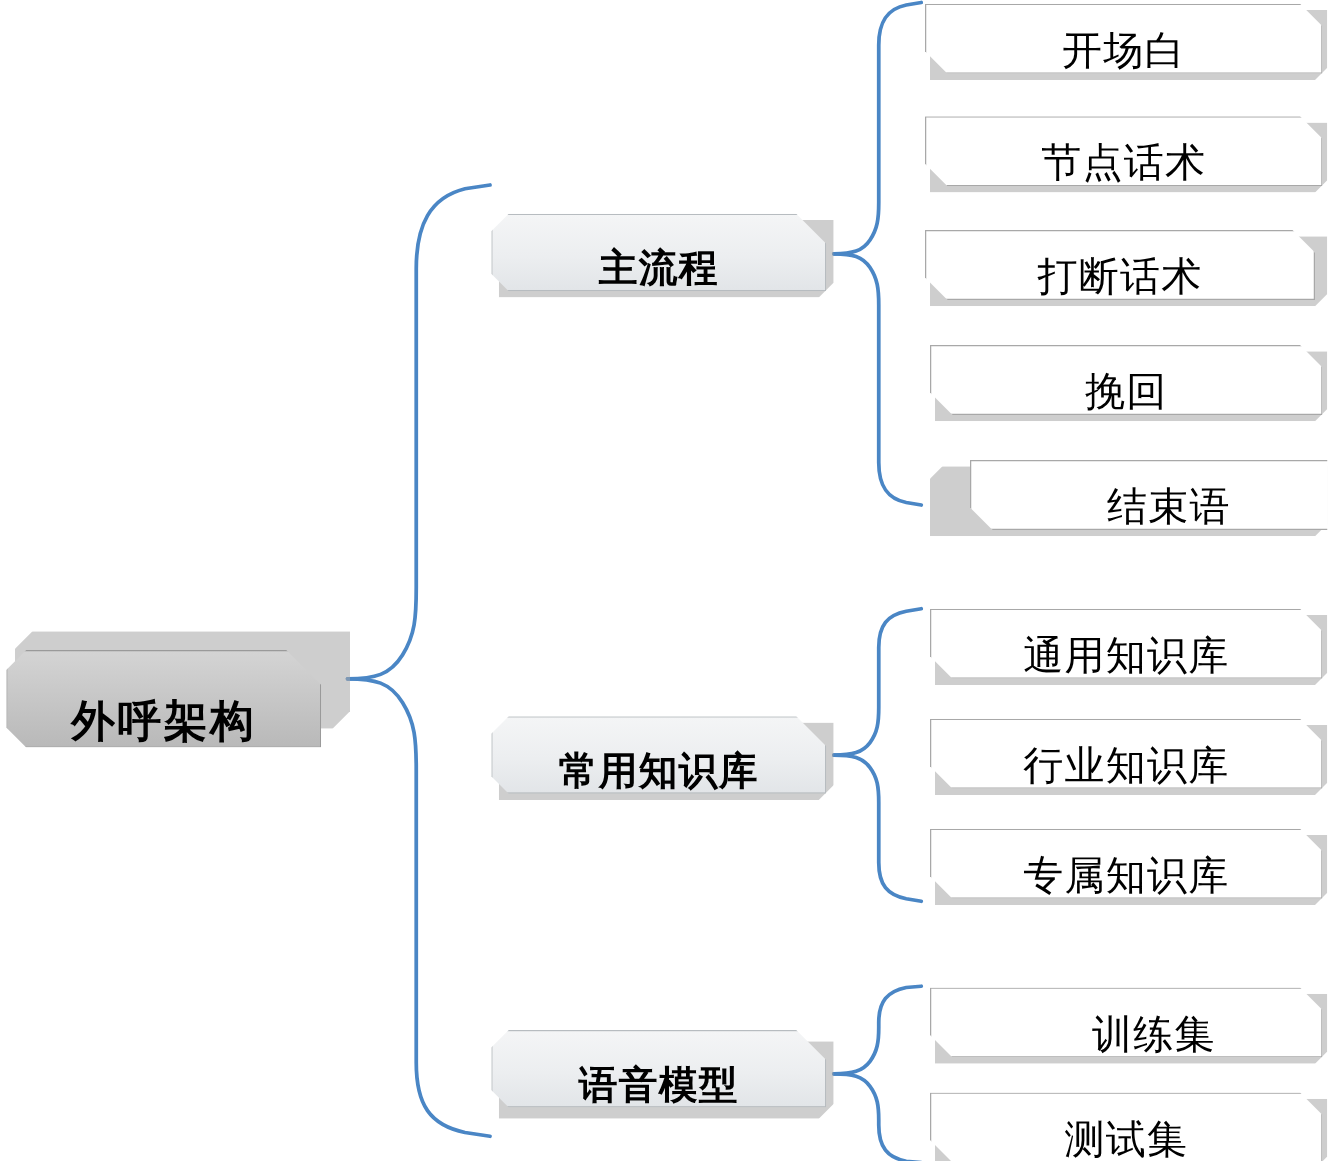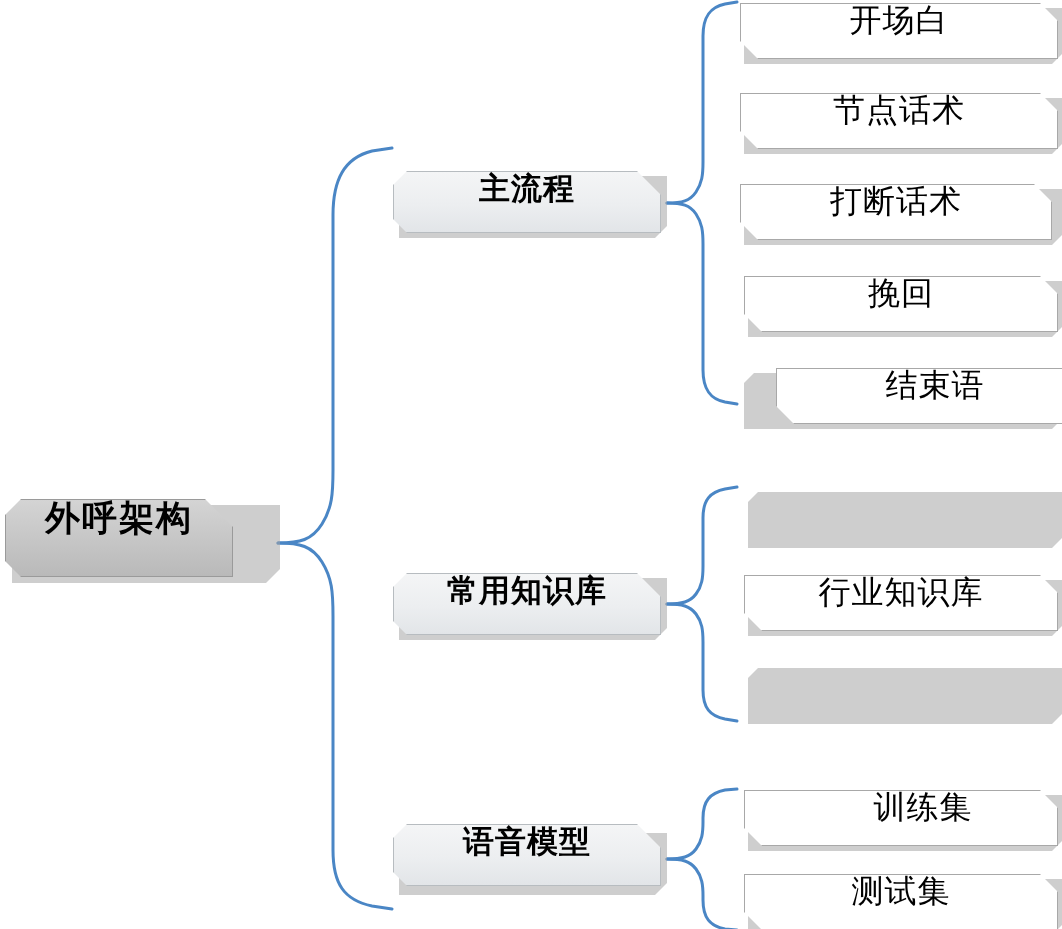--- a/index.html
+++ b/index.html
@@ -26,21 +26,21 @@
     width: 1062px;
     height: 929px;
     pointer-events: none;
   }
 
   
   .node {
     position: absolute;
     box-sizing: border-box;
     display: flex;
-    align-items: flex-start;
+    align-items: flex-end;
     justify-content: center;
     text-align: center;
     white-space: nowrap;
   }
   .node .label {
     display: block;
     line-height: 1.05;
   }
 
   
@@ -153,21 +153,21 @@
              L 737 789" fill="none" stroke="#4a86c5" stroke-width="3" stroke-linecap="round"></path>
     <path d="M 667 859
              C 682 859 690 861 696 869
              C 702 877 703 885 703 896
              L 703 900
              C 703 918 710 926 725 929
              L 737 930" fill="none" stroke="#4a86c5" stroke-width="3" stroke-linecap="round"></path>
   </svg>
 
   <div class="shadow root-shadow" style="left:12px; top:505px; width:268px; height:78px;"></div>
-  <div class="node root" style="left:5px; top:499px; width:228px; height:78px;">
+  <div class="node root" style="left:5px; top:520px; width:252px; height:78px;">
     <span class="label">外呼架构</span>
   </div>
 
   <div class="shadow branch-shadow" style="left:399px; top:176px; width:268px; height:62px;"></div>
   <div class="node branch" style="left:393px; top:171px; width:268px; height:62px;">
     <span class="label">主流程</span>
   </div>
 
   <div class="shadow leaf-shadow" style="left:744px; top:8px; width:318px; height:56px;"></div>
   <div class="node leaf" style="left:740px; top:3px; width:318px; height:56px;">
@@ -193,27 +193,33 @@
   <div class="node leaf" style="left:740px; top:368px; width:318px; height:56px;margin-left:36px;">
     <span class="label">结束语</span>
   </div>
 
   <div class="shadow branch-shadow" style="left:399px; top:578px; width:268px; height:62px;"></div>
   <div class="node branch" style="left:393px; top:573px; width:268px; height:62px;">
     <span class="label">常用知识库</span>
   </div>
 
   <div class="shadow leaf-shadow" style="left:748px; top:492px; width:314px; height:56px;"></div>
+  <div class="node leaf" style="left:744px; top:487px; width:314px; height:56px;">
+    <span class="label">通用知识库</span>
+  </div>
 
   <div class="shadow leaf-shadow" style="left:748px; top:580px; width:314px; height:56px;"></div>
   <div class="node leaf" style="left:744px; top:575px; width:314px; height:56px;">
     <span class="label">行业知识库</span>
   </div>
 
   <div class="shadow leaf-shadow" style="left:748px; top:668px; width:314px; height:56px;"></div>
+  <div class="node leaf" style="left:744px; top:663px; width:314px; height:56px;">
+    <span class="label">专属知识库</span>
+  </div>
 
   <div class="shadow branch-shadow" style="left:399px; top:833px; width:268px; height:62px;"></div>
   <div class="node branch" style="left:393px; top:824px; width:268px; height:62px;">
     <span class="label">语音模型</span>
   </div>
 
   <div class="shadow leaf-shadow" style="left:748px; top:795px; width:314px; height:56px;"></div>
   <div class="node leaf" style="left:744px; top:790px; width:314px; height:56px;padding-left:44px;">
     <span class="label">训练集</span>
   </div>

